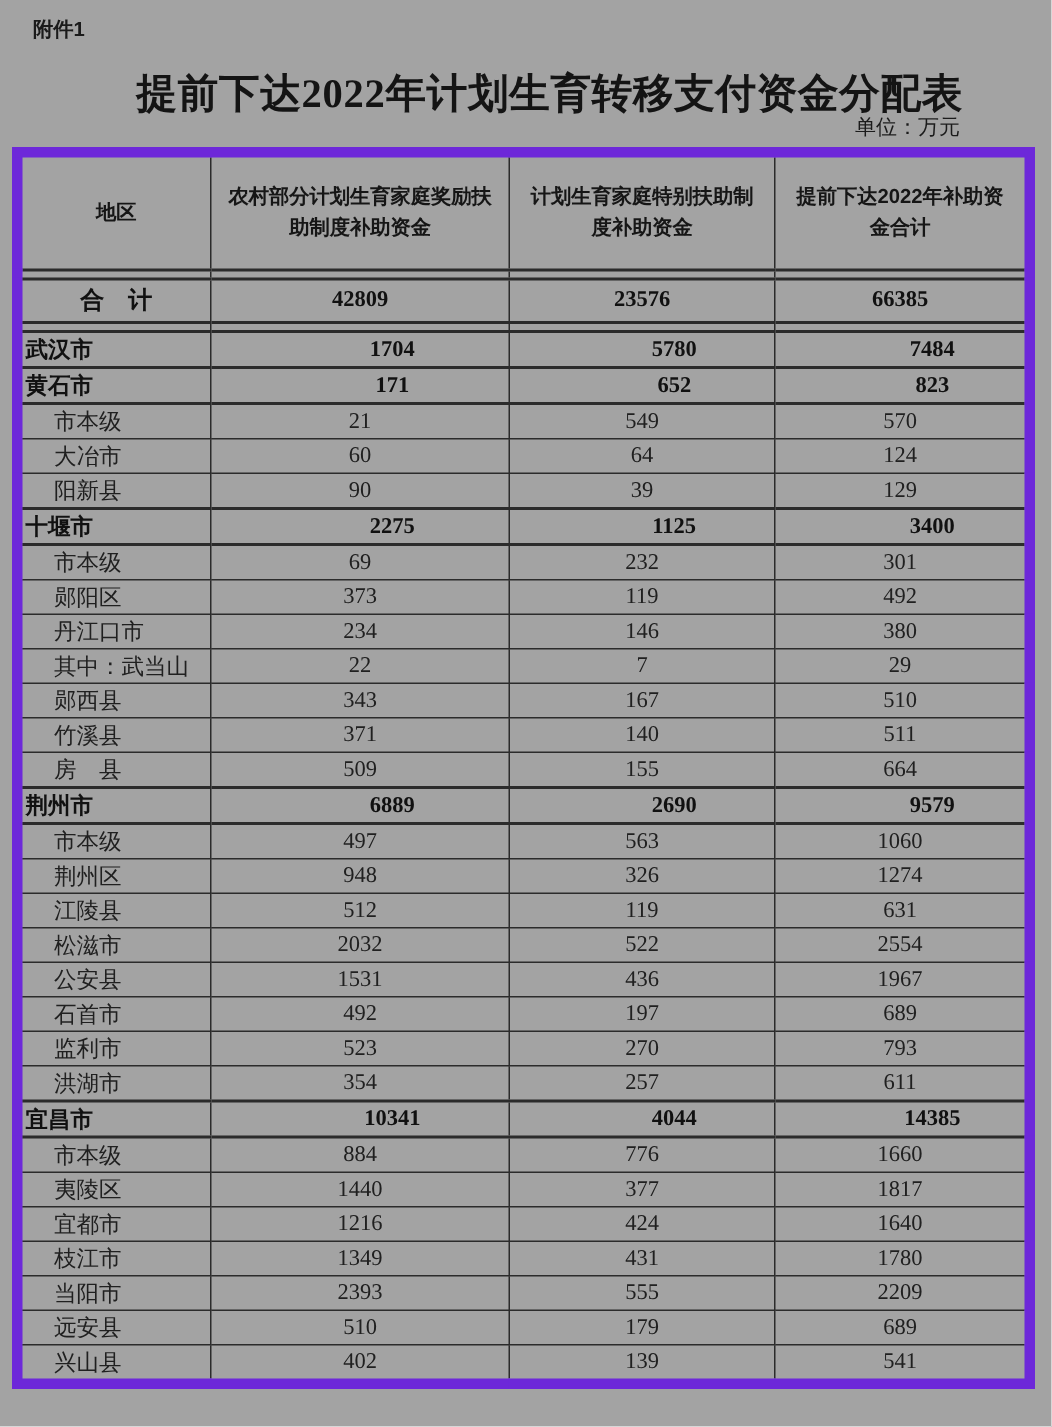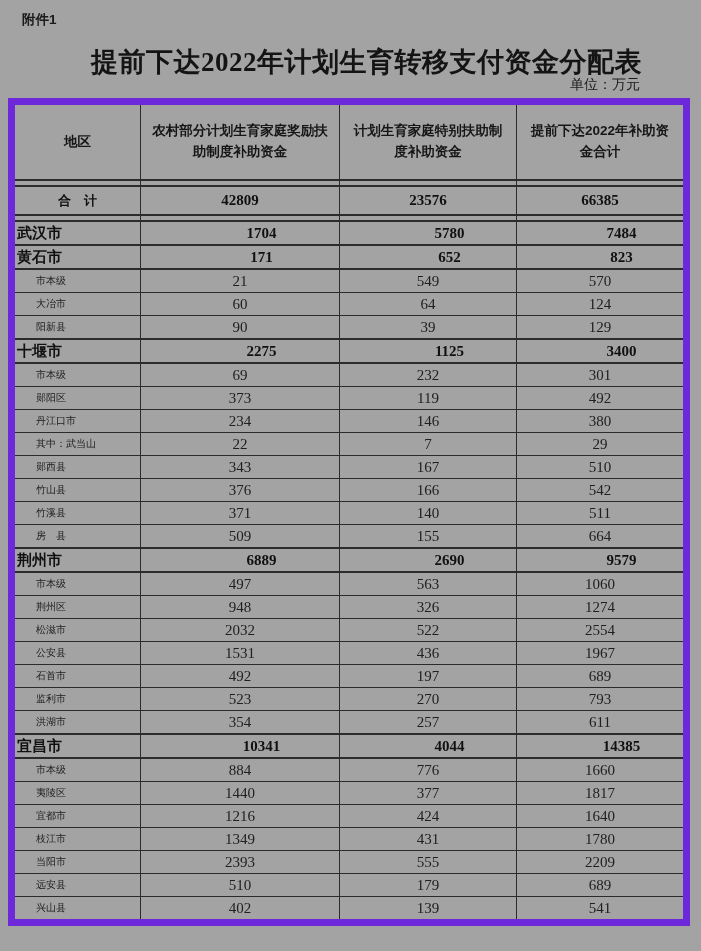--- a/index.html
+++ b/index.html
@@ -71,21 +71,21 @@
     height: 22px;
     text-align: center;
     vertical-align: middle;
     font-size: 15px;
     padding: 0;
     color: #202020;
   }
   .alloc tbody td.region {
     text-align: left;
     padding-left: 21px;
-    font-size: 10px;
+    font-size: 15px;
   }
   .alloc tr.city td {
     font-weight: 700;
     border-top-width: 2px;
     border-bottom-width: 2px;
     color: #111;
     padding-left: 43px;
   }
   .alloc tr.city td.region {
     padding-left: 2px;
@@ -96,21 +96,21 @@
     font-weight: 700;
     height: 27px;
     border-top-width: 2px;
     border-bottom-width: 2px;
     color: #111;
   }
   .alloc tr.total td.region {
     text-align: center;
     padding-left: 0;
     font-family: Liberation Serif, serif;
-    font-size: 13px;
+    font-size: 16px;
   }
   .alloc tr.gap td {
     border-top: none;
     border-bottom: none;
     height: 4px;
     padding: 0;
   }
 </style>
 </head>
 <body>
@@ -217,26 +217,20 @@
           <td class="num">7</td>
           <td class="num">29</td>
         </tr>
         <tr class="sub">
           <td class="region">郧西县</td>
           <td class="num">343</td>
           <td class="num">167</td>
           <td class="num">510</td>
         </tr>
         <tr class="sub">
-          <td class="region">竹山县</td>
-          <td class="num">376</td>
-          <td class="num">166</td>
-          <td class="num">542</td>
-        </tr>
-        <tr class="sub">
           <td class="region">竹溪县</td>
           <td class="num">371</td>
           <td class="num">140</td>
           <td class="num">511</td>
         </tr>
         <tr class="sub">
           <td class="region">房　县</td>
           <td class="num">509</td>
           <td class="num">155</td>
           <td class="num">664</td>
@@ -253,20 +247,26 @@
           <td class="num">563</td>
           <td class="num">1060</td>
         </tr>
         <tr class="sub">
           <td class="region">荆州区</td>
           <td class="num">948</td>
           <td class="num">326</td>
           <td class="num">1274</td>
         </tr>
         <tr class="sub">
+          <td class="region">江陵县</td>
+          <td class="num">512</td>
+          <td class="num">119</td>
+          <td class="num">631</td>
+        </tr>
+        <tr class="sub">
           <td class="region">松滋市</td>
           <td class="num">2032</td>
           <td class="num">522</td>
           <td class="num">2554</td>
         </tr>
         <tr class="sub">
           <td class="region">公安县</td>
           <td class="num">1531</td>
           <td class="num">436</td>
           <td class="num">1967</td>

